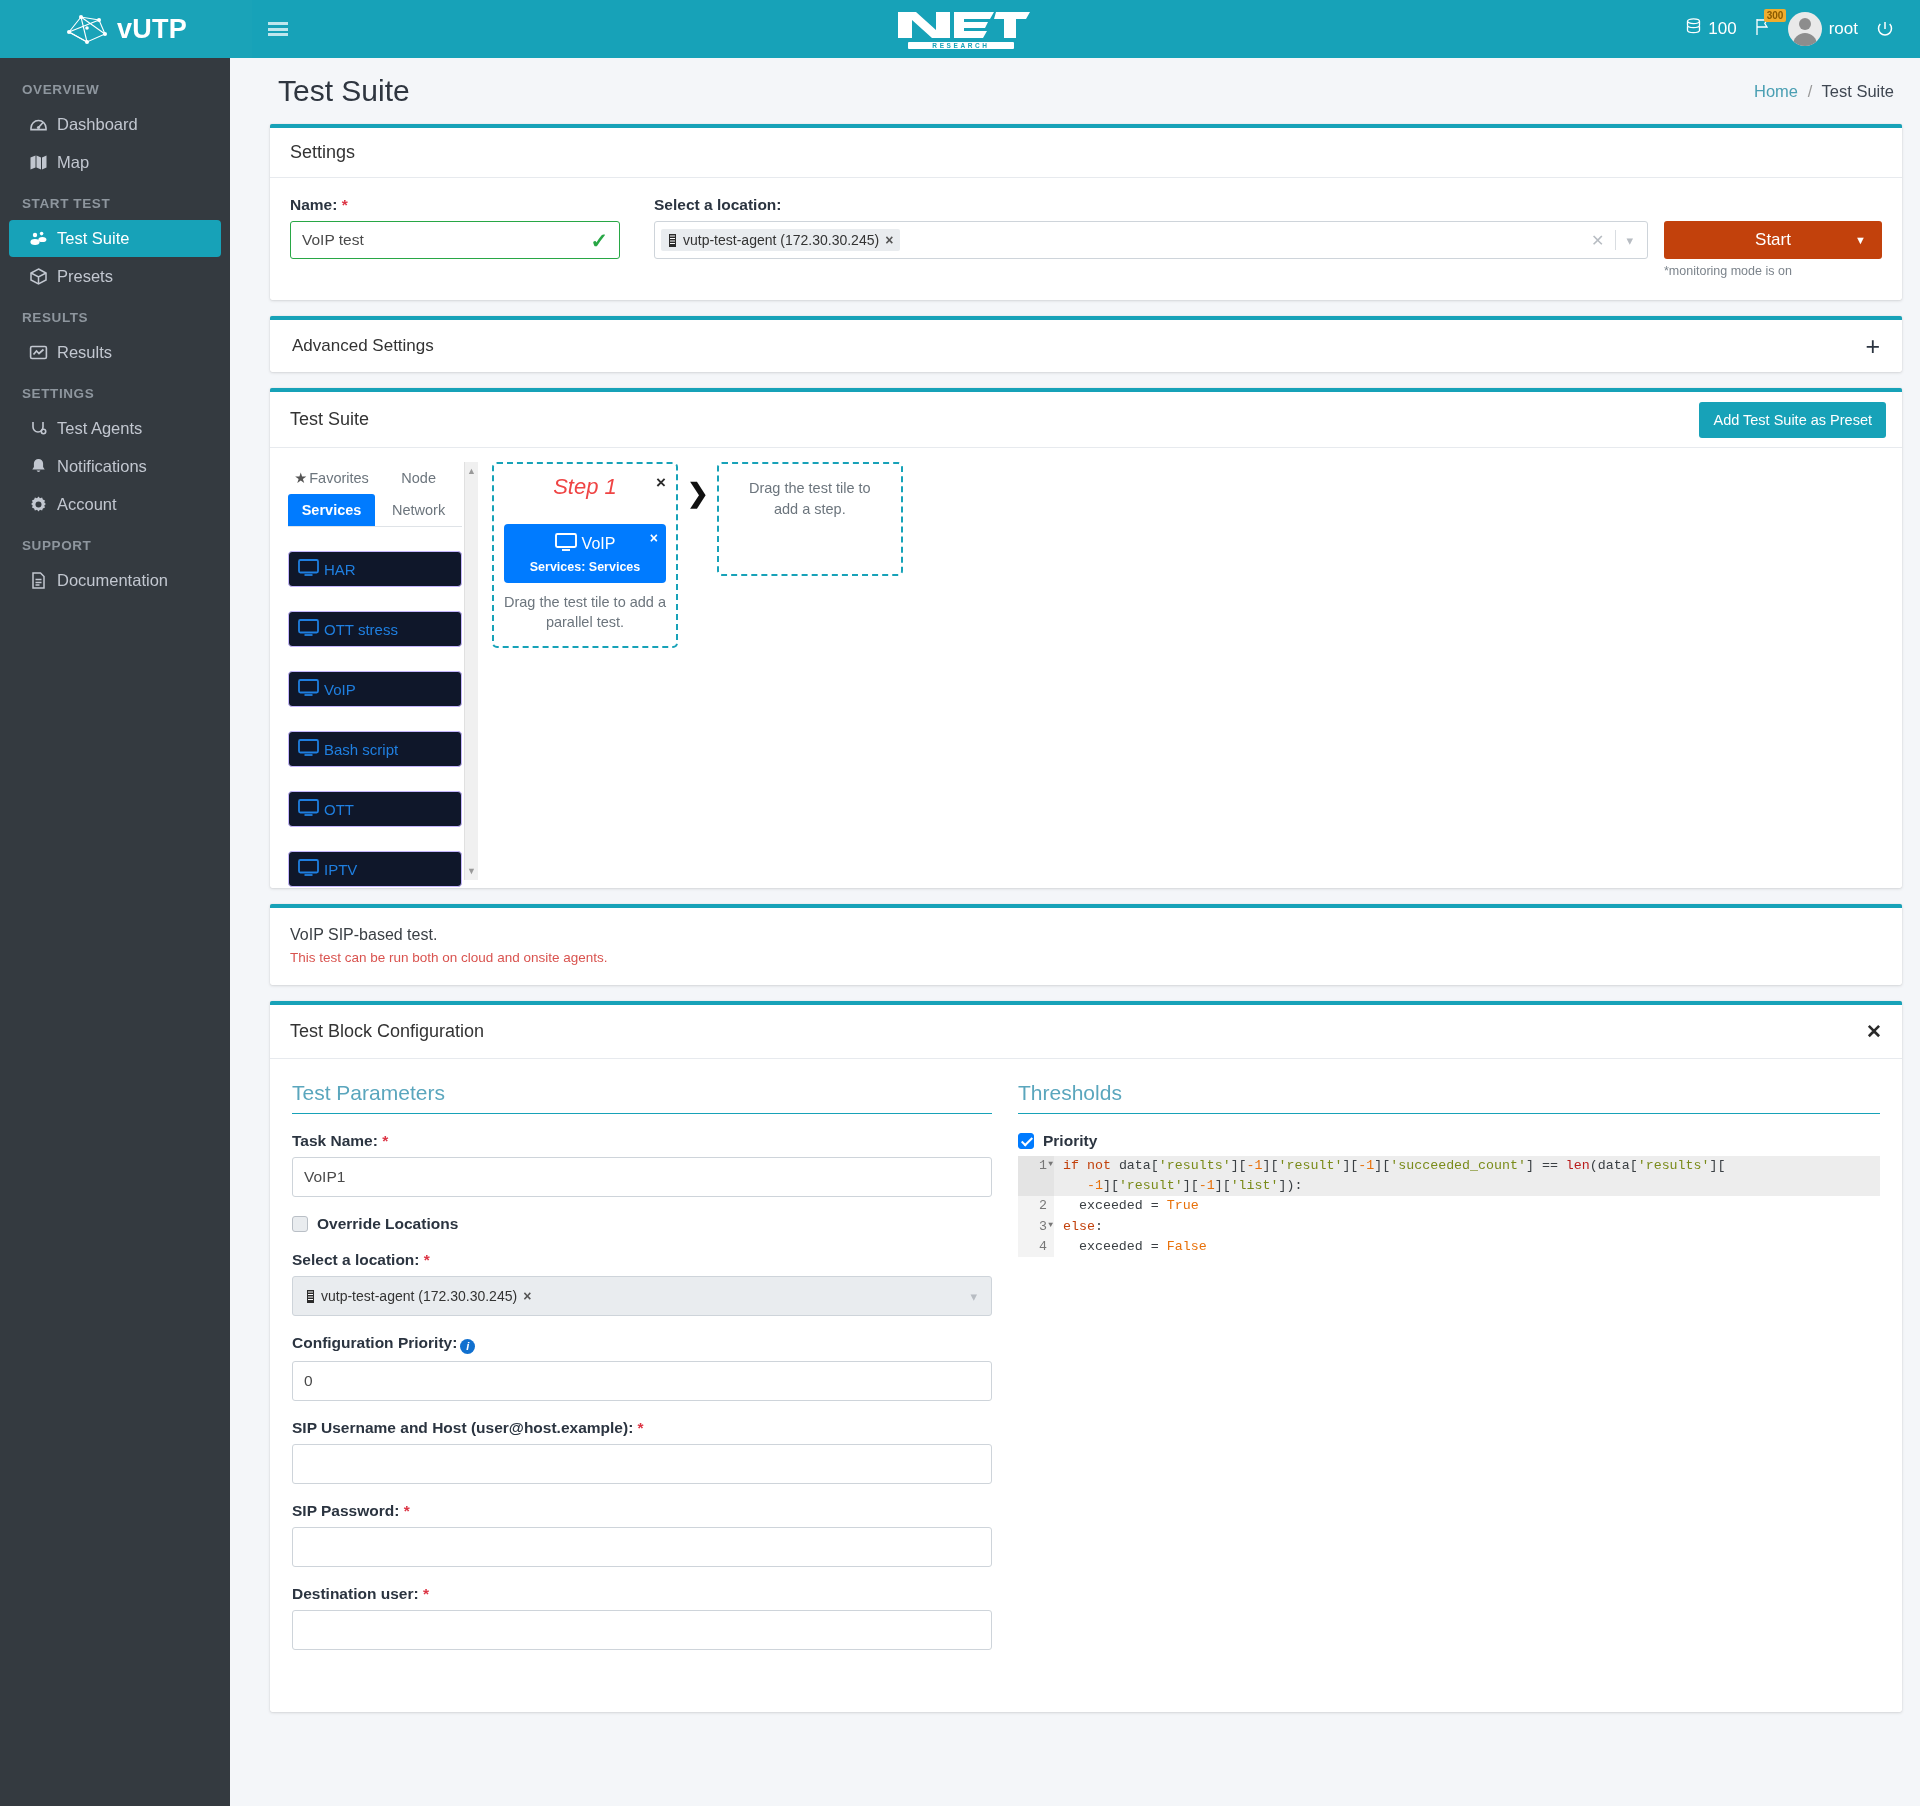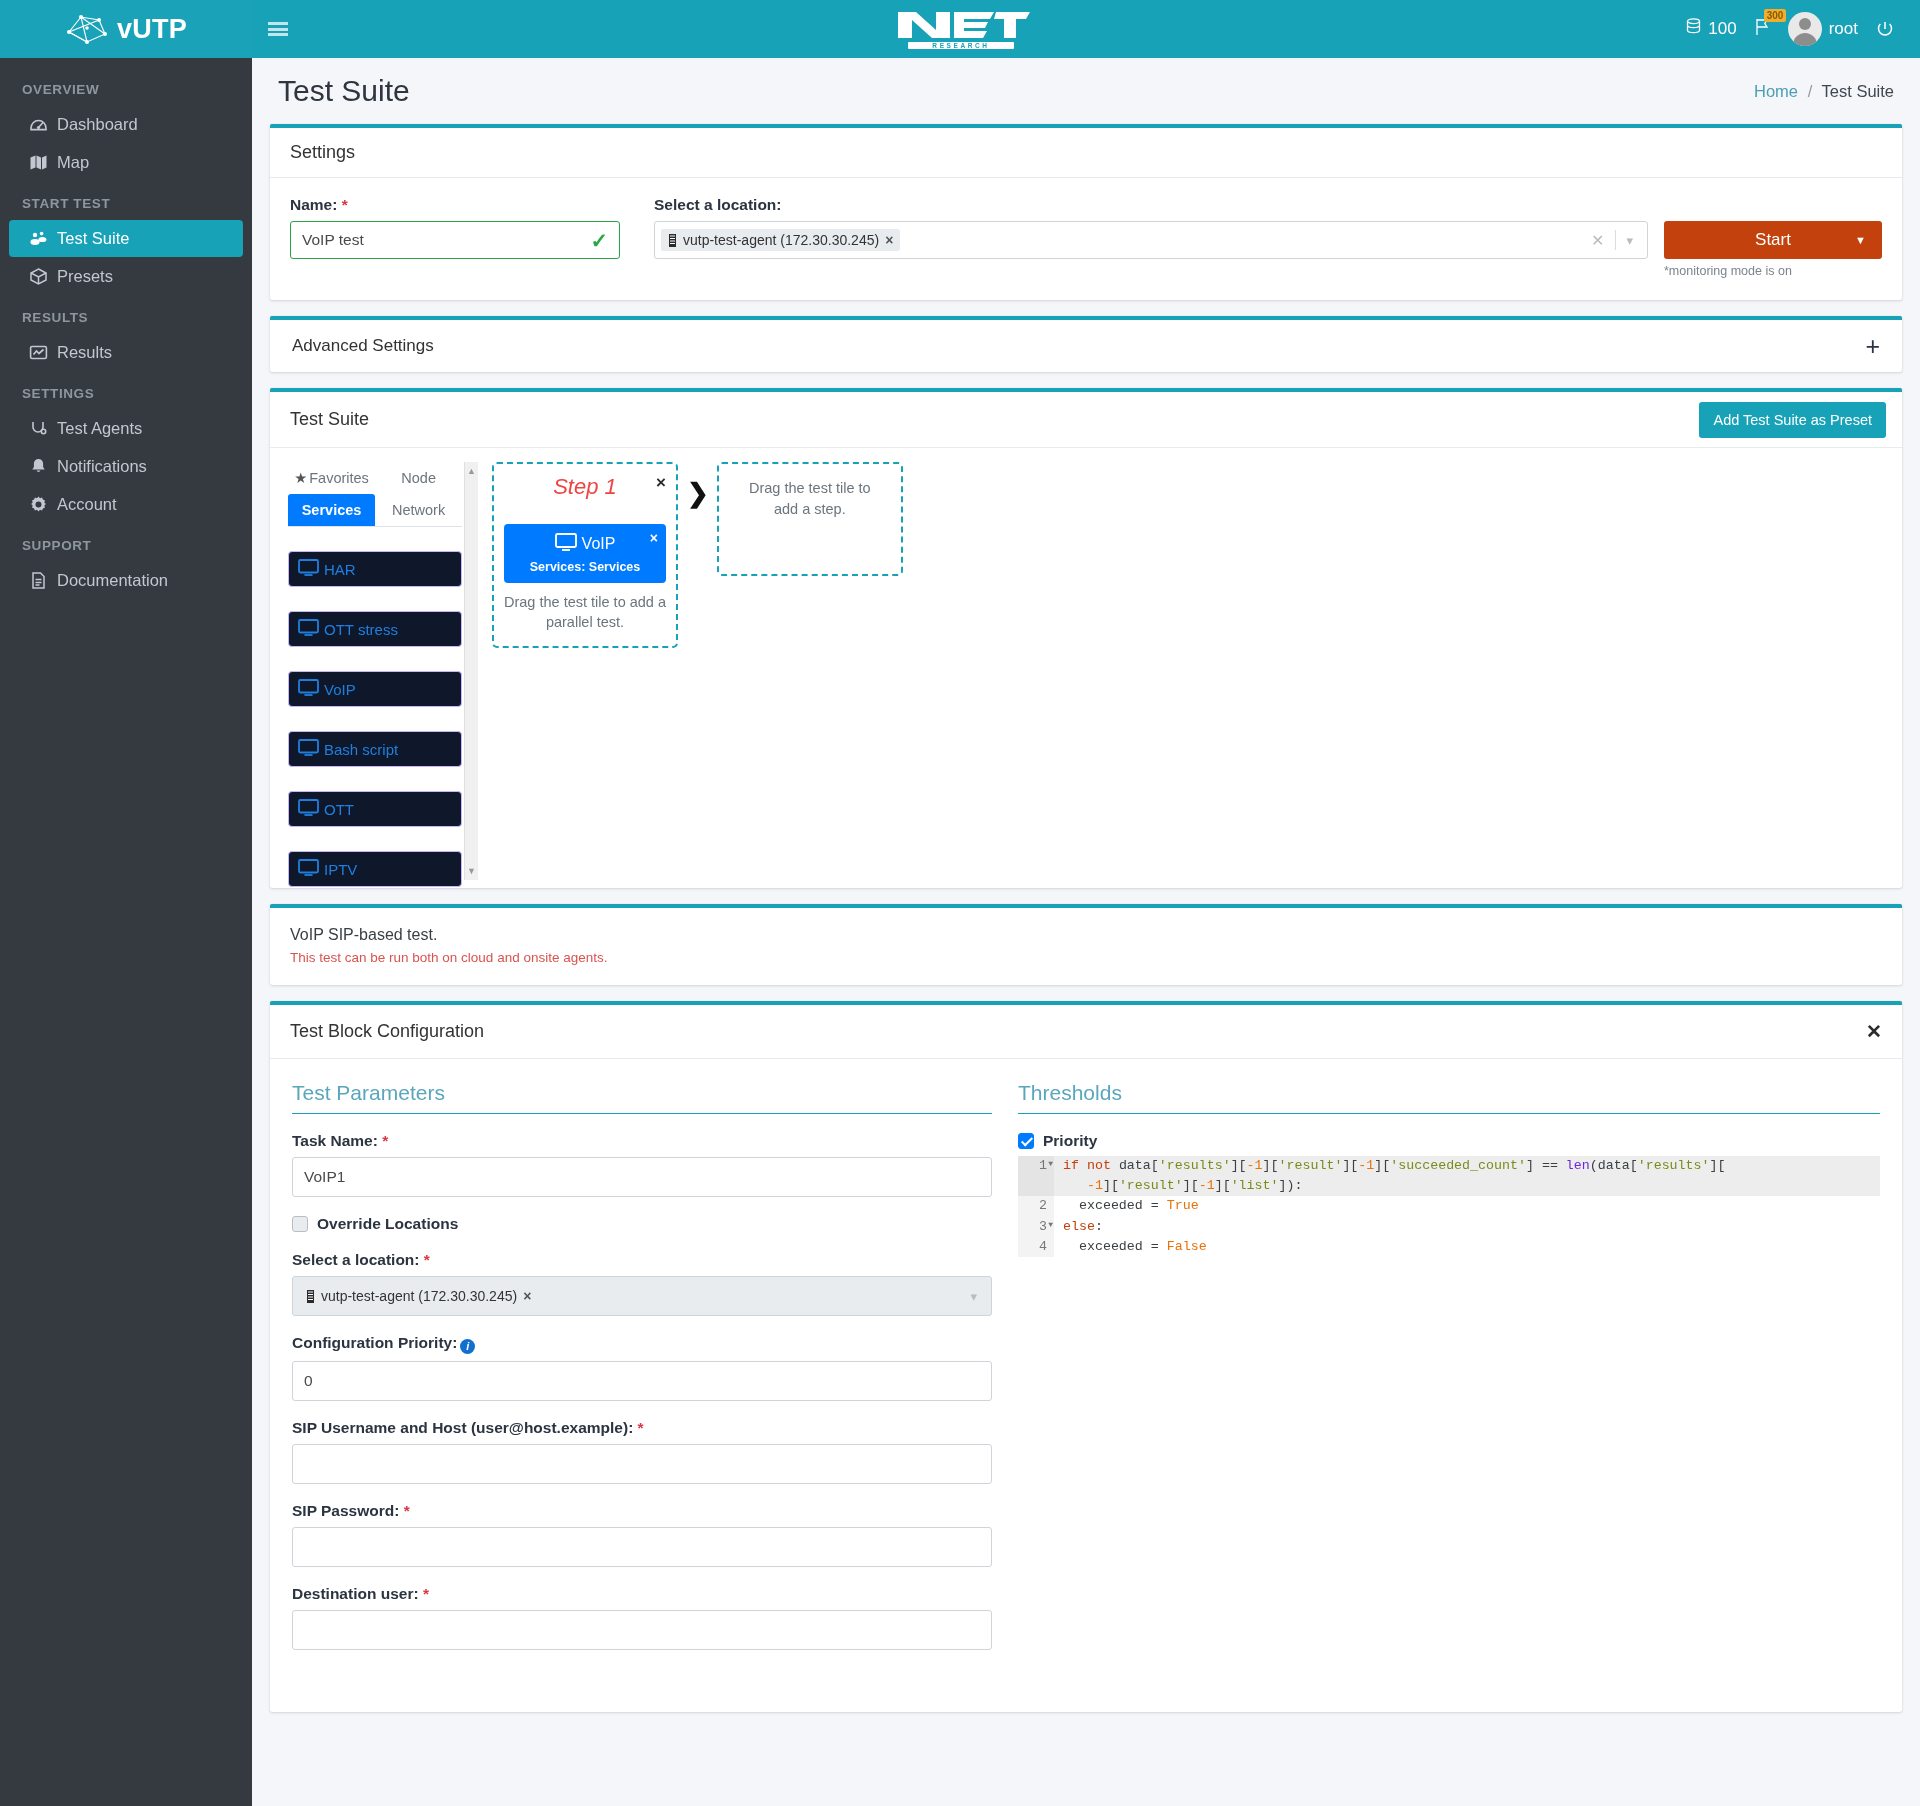--- a/index.html
+++ b/index.html
@@ -36,21 +36,21 @@
   .flag-badge {
     position: absolute; left: 9px; top: -9px; background: #f0ad2e; color: #8a5a00;
     font-size: 10px; font-weight: bold; padding: 1px 3px; border-radius: 2px; line-height: 1.1;
   }
   .avatar-wrap { position:relative; width:34px; height:34px; border-radius:50%; background:#e9e9e9; overflow:hidden; display:flex; flex-direction:column; align-items:center; justify-content:flex-start;}
   .avatar-wrap .head { width:12px; height:12px; border-radius:50%; background:#8d8d8d; margin-top:6px; }
   .avatar-wrap .body { width:24px; height:13px; border-radius:12px 12px 0 0; background:#8d8d8d; position:absolute; bottom:0; }
 
   
   .sidebar {
-    position: absolute; top: 58px; left: 0; width: 252px; height: 1748px;
+    position: absolute; top: 58px; left: 0; width: 230px; height: 1748px;
     background: #343a40; color: #c2c7d0; padding-top: 10px;
   }
   .nav-header {
     font-size: 13.5px; font-weight: bold; letter-spacing: .6px;
     color: #8e969e; padding: 14px 22px 8px 22px; text-transform: uppercase;
   }
   .nav-item {
     display: flex; align-items: center; gap: 9px;
     padding: 9px 20px; margin: 1px 9px; border-radius: 4px;
     font-size: 16.5px; color: #c2c7d0; cursor: pointer;
@@ -212,21 +212,21 @@
     width: 36px; flex:none; text-align:right; padding-right:7px; color:#777;
     background:#f3f3f3; user-select:none; position:relative;
   }
   .gutter.hl { background:#e4e4e4; }
   .fold { position:absolute; right:1px; color:#777; font-size:8px; top:2px;}
   .ecode { flex:1; padding-left: 9px; white-space: pre-wrap; }
   .ecode.hl { background:#ededed; }
   .k { color:#c2410c; }
   .s { color:#7a8b1a; }
   .n { color:#e8710a; }
-  .f { color:#6d28d9; }
+  .f { color:#b91c1c; }
   .op { color:#3b4044; }
   .pl { color:#3b4044; }
 </style>
 </head>
 <body>
 
 <div class="topbar">
   <div class="brand">
     <span class="logo-mark">
       <svg width="44" height="34" viewBox="0 0 44 34">

